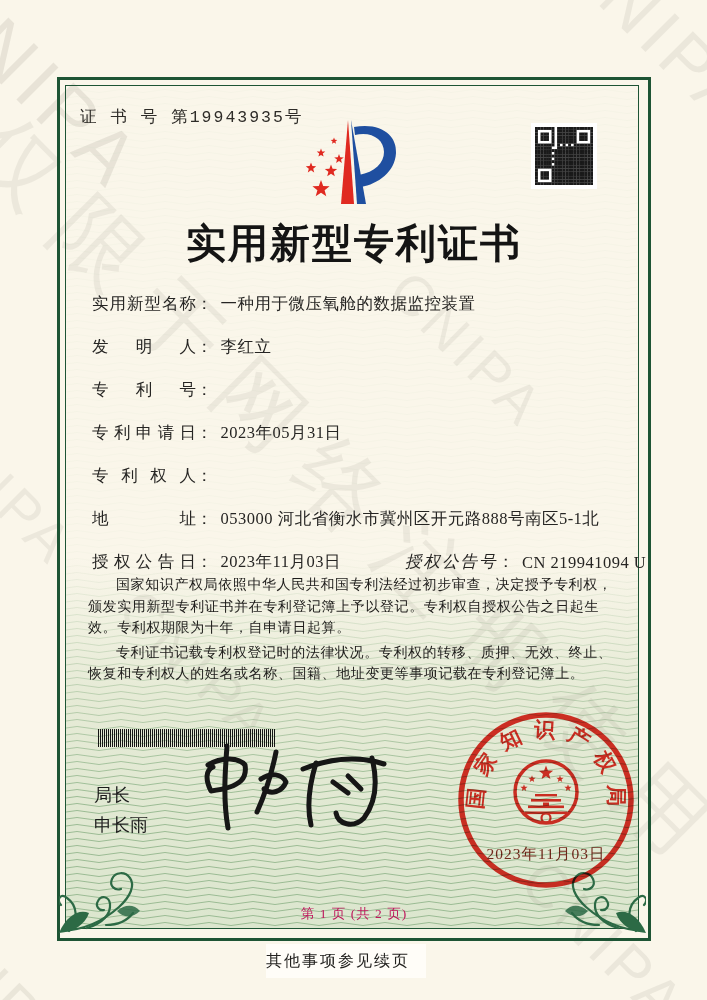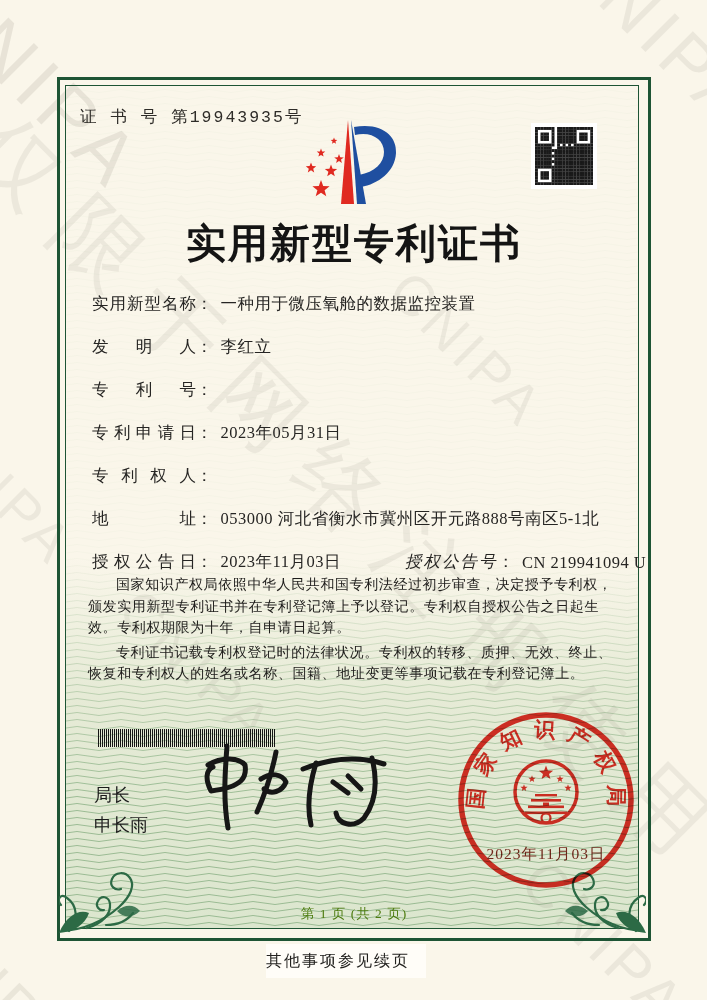--- a/index.html
+++ b/index.html
@@ -47,21 +47,21 @@
   .flabel2{margin-left:64px; letter-spacing:2px; flex:0 0 auto;font-style:italic;}
   .paras{position:absolute; left:88px; top:574px; width:534px; z-index:5;
          font-size:14px; line-height:21.5px; color:#1d1c1a; letter-spacing:.6px;}
   .paras p{margin:0 0 3px 0; text-indent:2em;}
   .barcode{position:absolute; left:98px; top:729px; z-index:5;}
   .signer{position:absolute; left:94px; top:780px; z-index:5; color:#1b1b1b;
           font-family:"Liberation Sans","DejaVu Sans",sans-serif; font-size:18px; line-height:30px;}
   .signature{position:absolute; left:190px; top:734px; z-index:6;}
   .seal{position:absolute; left:452px; top:706px; z-index:7; mix-blend-mode:multiply; opacity:.95;}
   .page-info{position:absolute; left:57px; top:905px; width:594px; text-align:center;
-             font-size:13.5px; color:#4d7c0f; z-index:5; letter-spacing:1px;}
+             font-size:13.5px; color:#be185d; z-index:5; letter-spacing:1px;}
   .foot-box{position:absolute; left:266px; top:944px; width:160px; height:34px; background:#fffdf8;
             z-index:5; text-align:left; line-height:34px; font-size:16px; color:#23221f; letter-spacing:2px;}
 </style>
 </head>
 <body>
 
 <div class="page" style="--frame-green: #1d5434; --seal-red: #e3271d; --logo-red: #e02a21; --logo-blue: #1f4fa0;">
 
   <div class="tint"></div>
   <svg class="waves" id="waves" width="572" height="842">

